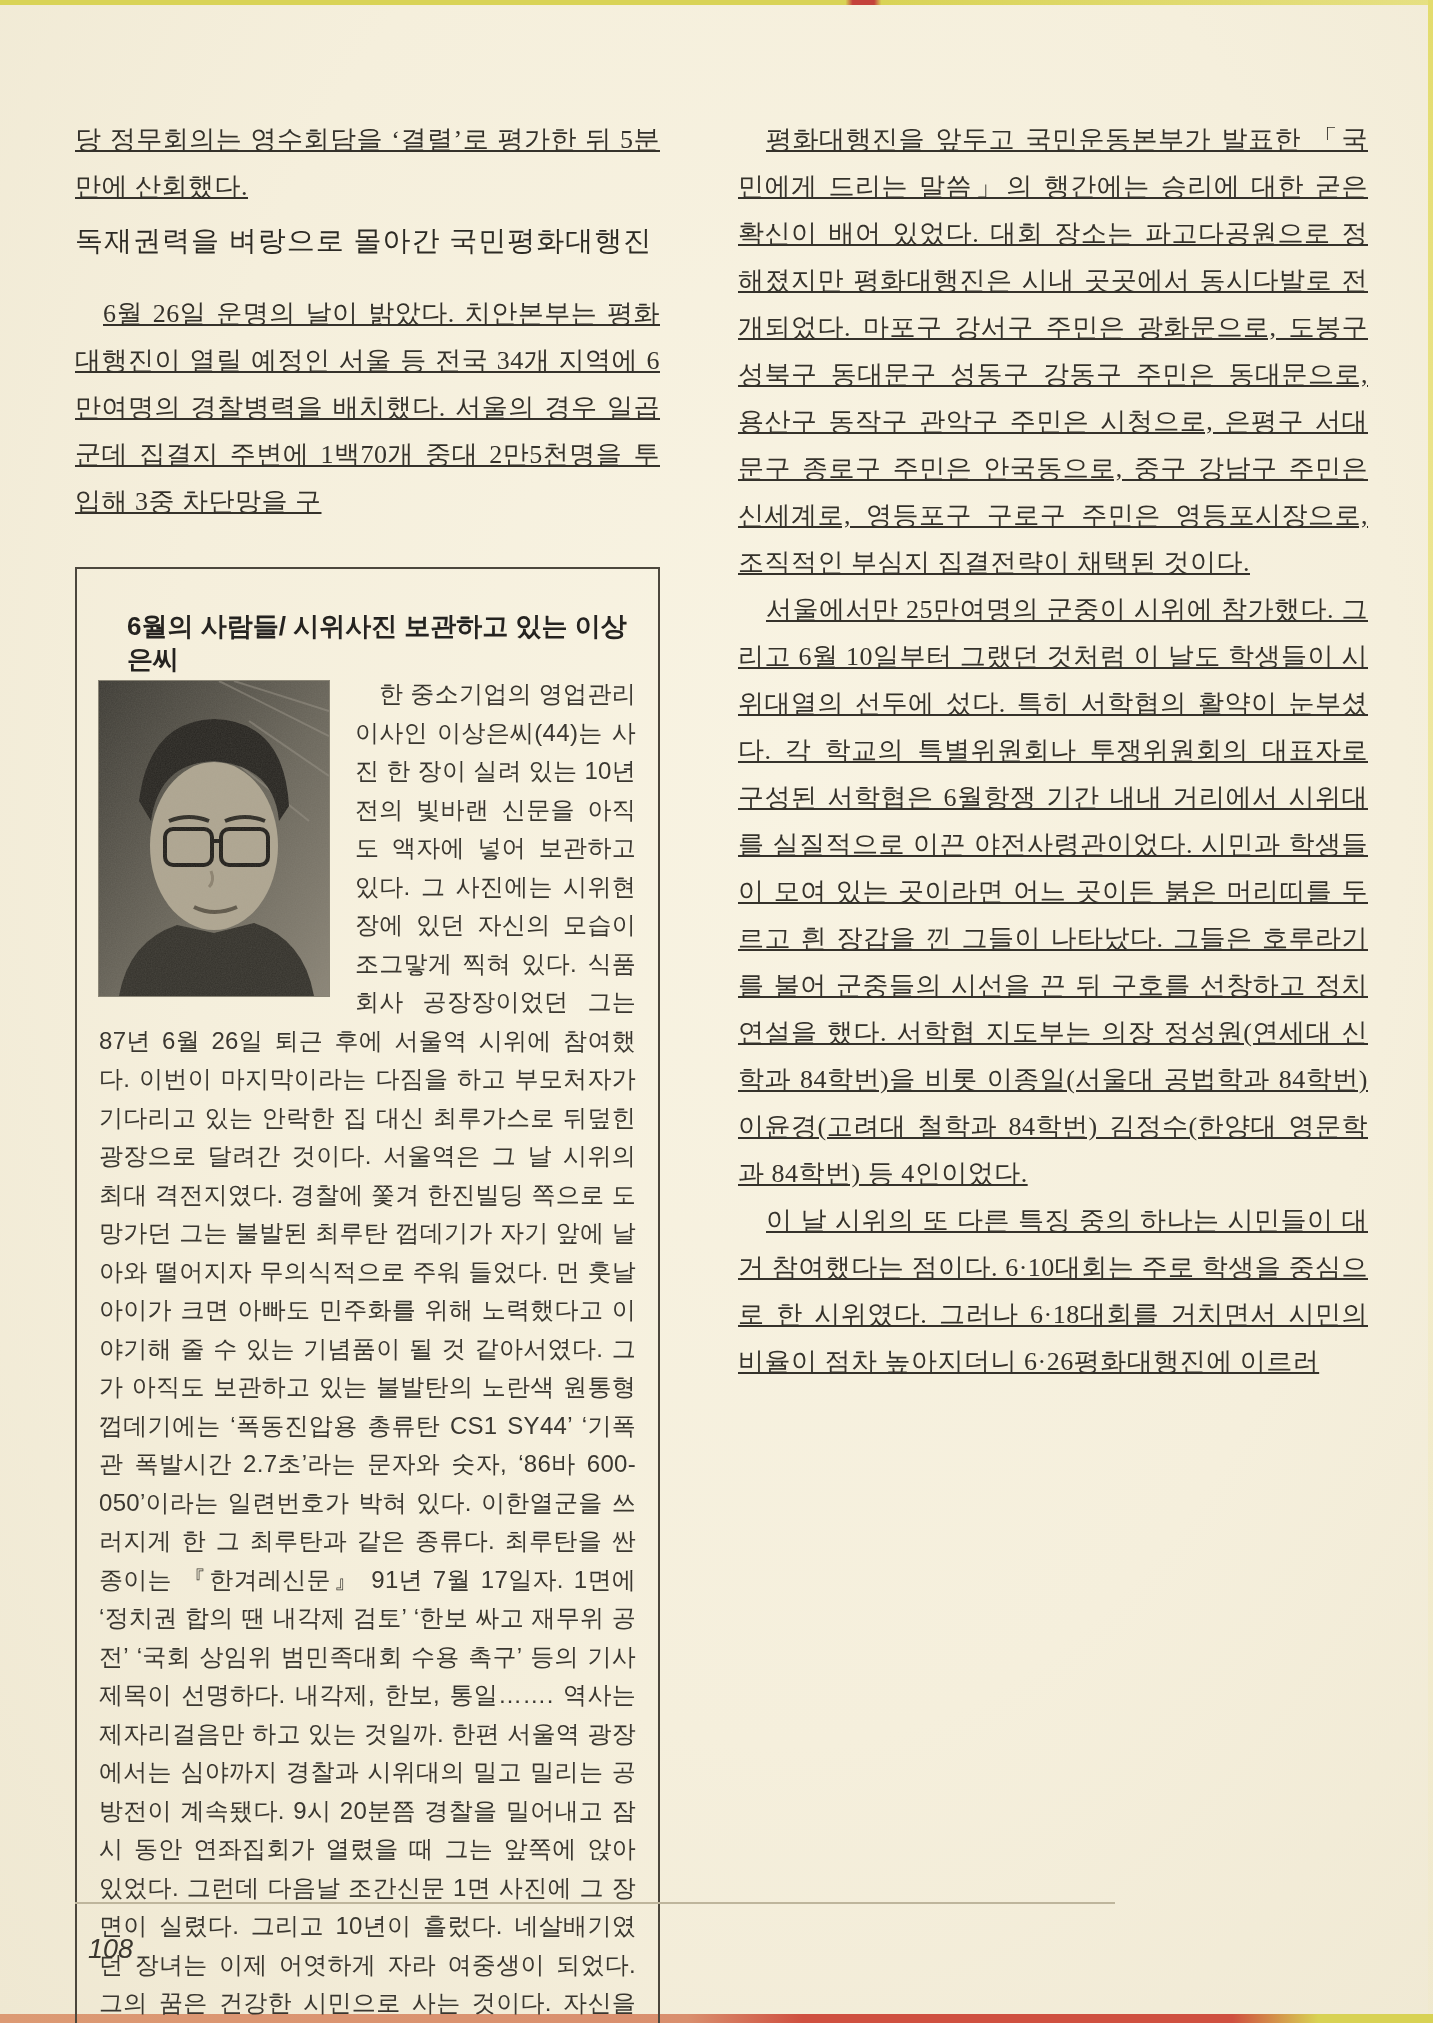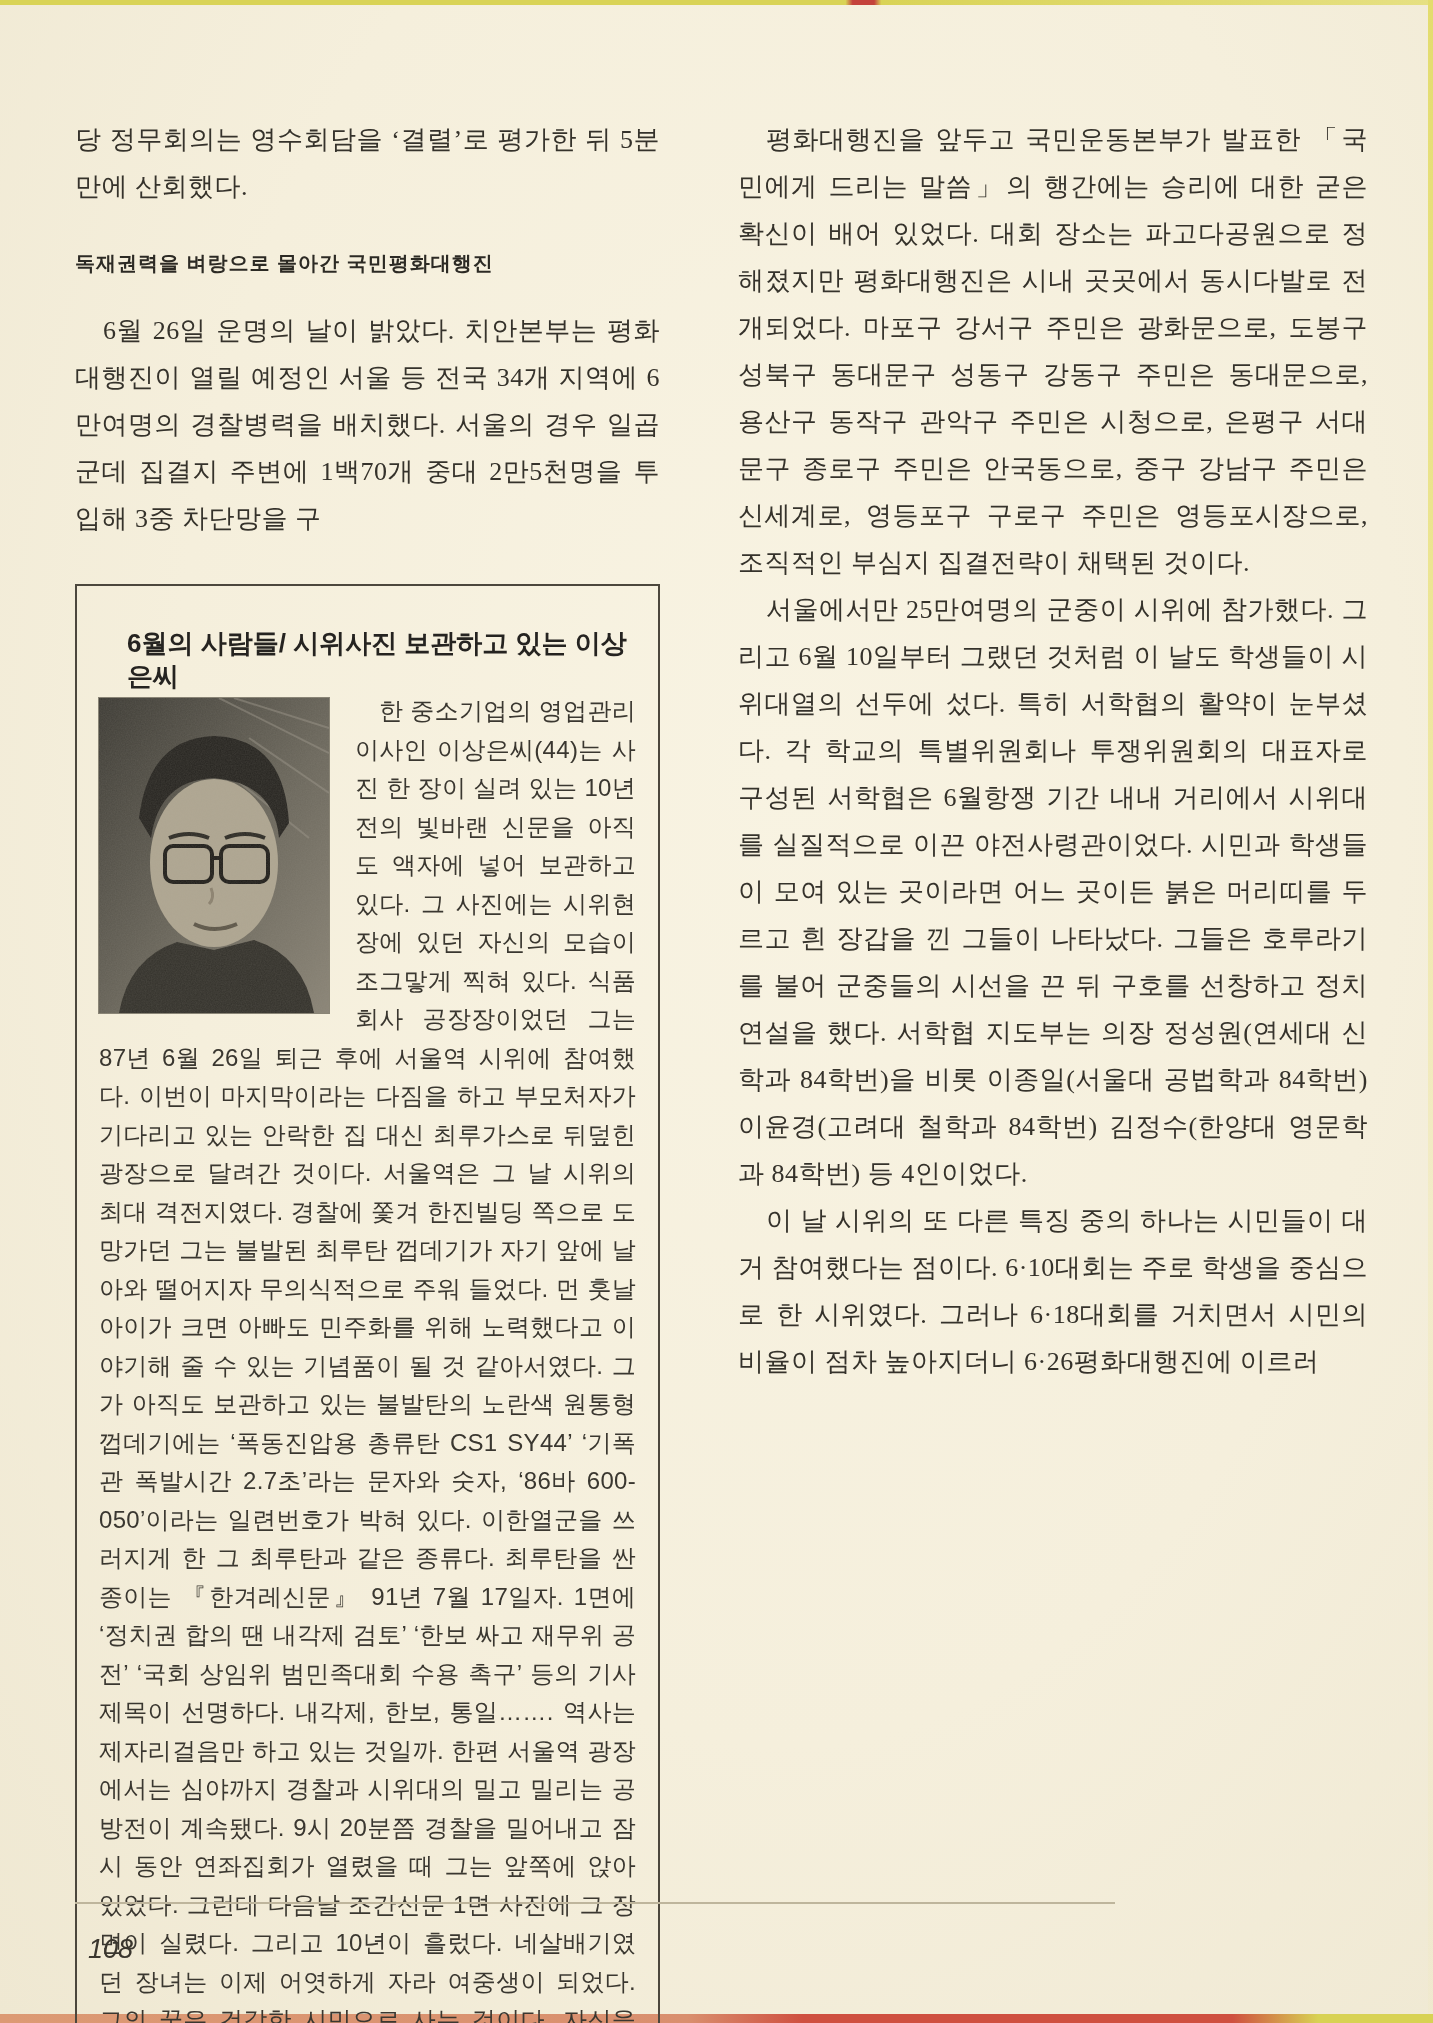--- a/index.html
+++ b/index.html
@@ -17,29 +17,29 @@
     background:linear-gradient(to right,#d9d356 0%,#d9d356 59%,#c4423b 59.5%,#c4423b 61%,#d9d356 61.5%,#e6e083 100%);}
   .edge-right{position:absolute;right:0;top:0;width:5px;height:100%;
     background:linear-gradient(to bottom,#e3dc6d 0%,#ece592 28%,rgba(236,229,146,.25) 60%,rgba(236,229,146,.08) 100%);}
   .edge-bottom{position:absolute;left:0;bottom:0;width:100%;height:9px;
     background:linear-gradient(to right,#dc9a74 0%,#d98f6e 48%,#cf5040 56%,#cf5040 86%,#d8d254 92%,#d8d254 100%);}
 
   .content{position:absolute;left:75px;top:116px;width:1293px;display:flex;gap:78px;}
   .col-left{width:585px;flex:0 0 585px;}
   .col-right{width:630px;flex:0 0 630px;}
 
-  p.body{font-size:26px;line-height:47px;text-align:justify;margin:0;letter-spacing:.5px;}
+  p.body{font-size:26px;line-height:47px;text-align:justify;margin:0;letter-spacing:.5px;text-decoration:underline;}
   p.body + p.body{margin-top:0;}
   .indent{text-indent:28px;}
   .quote{text-indent:34px;}
 
   h2.section-heading{
     font-family:"Liberation Sans","DejaVu Sans",sans-serif;
-    font-size:20px;font-weight:bold;letter-spacing:1px;
-    margin:40px 0 30px;color:#2c2a24;
+    font-size:28px;font-weight:normal;letter-spacing:1px;
+    margin:12px 0 30px;color:#2c2a24;
   }
 
   .feature-box{
     margin-top:42px;
     border:2px solid #4c473d;
     padding:34px 22px 28px 22px;
     min-height:1150px;
     box-sizing:border-box;
     background:rgba(255,255,255,0.0);
   }

